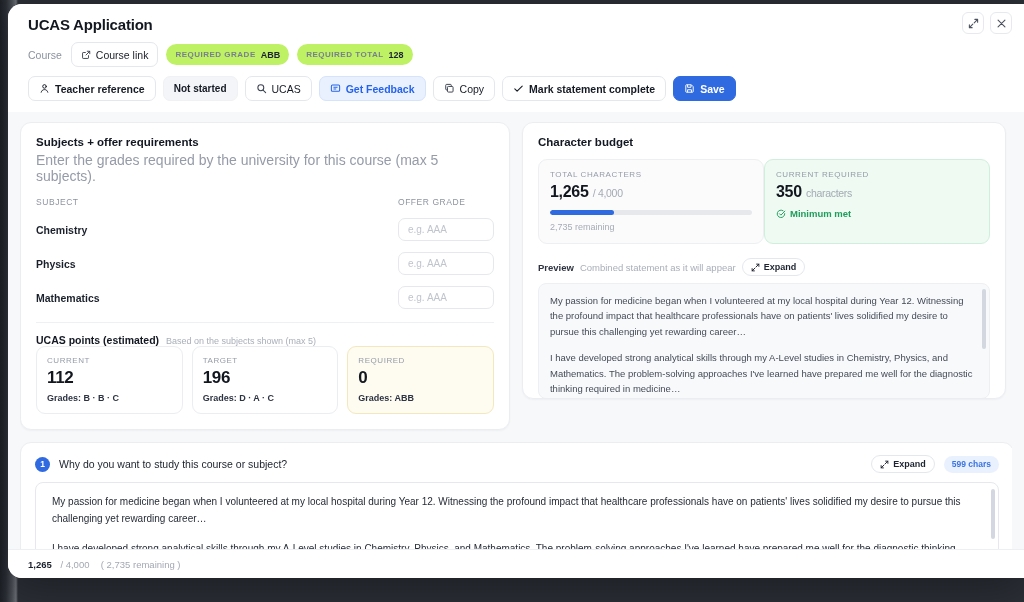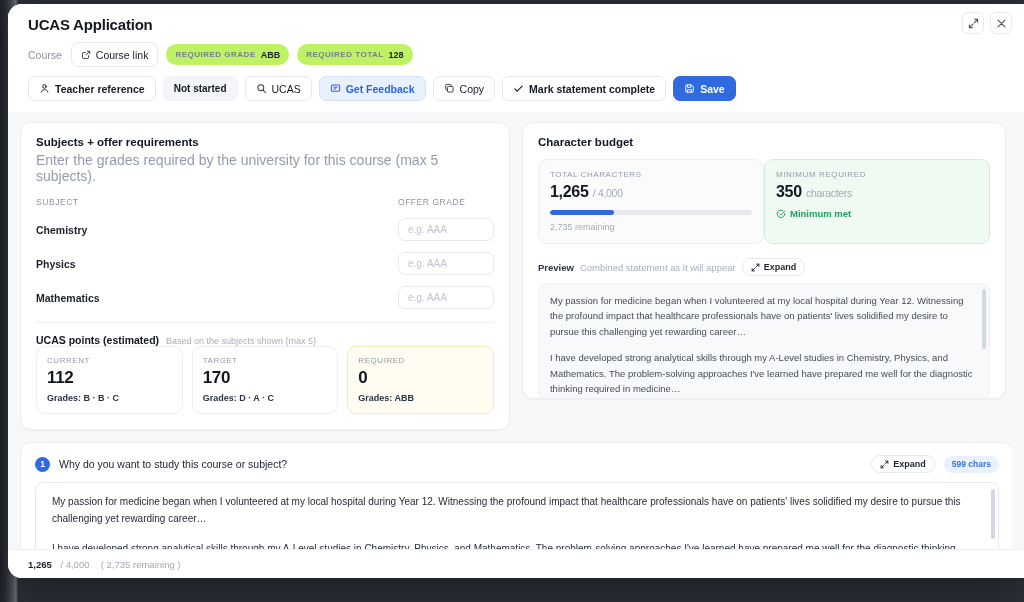--- a/index.html
+++ b/index.html
@@ -286,21 +286,21 @@
           </div>
 
           <div class="statrow">
             <div class="stat">
               <div class="stat-k">CURRENT</div>
               <div class="stat-v">112</div>
               <div class="stat-g">Grades: B · B · C</div>
             </div>
             <div class="stat">
               <div class="stat-k">TARGET</div>
-              <div class="stat-v">170</div>
+              <div class="stat-v">196</div>
               <div class="stat-g">Grades: D · A · C</div>
             </div>
             <div class="stat warn">
               <div class="stat-k">REQUIRED</div>
               <div class="stat-v">0</div>
               <div class="stat-g">Grades: ABB</div>
             </div>
           </div>
         </div>
 
@@ -314,21 +314,21 @@
                 <span>1,265</span>
                 <em>/ 4,000</em>
               </div>
               <div class="bar">
                 <i id="bar-fill" style="width: 31.6%;"></i>
               </div>
               <div class="b-rem">2,735 remaining</div>
             </div>
 
             <div class="bcard ok">
-              <div class="b-k">MINIMUM REQUIRED</div>
+              <div class="b-k">CURRENT REQUIRED</div>
               <div class="b-v">
                 <span>350</span>
                 <em>characters</em>
               </div>
               <div class="b-met">
                 <svg viewBox="0 0 16 16" fill="none" stroke="#1f9d5c" stroke-width="1.5" stroke-linecap="round" stroke-linejoin="round">
                   <path d="M14 7.4A6 6 0 1 1 11.3 2.7"></path>
                     <path d="M5.6 7.6l2.2 2.2L14.2 3.4"></path>
                 </svg>
                 <span>Minimum met</span>

